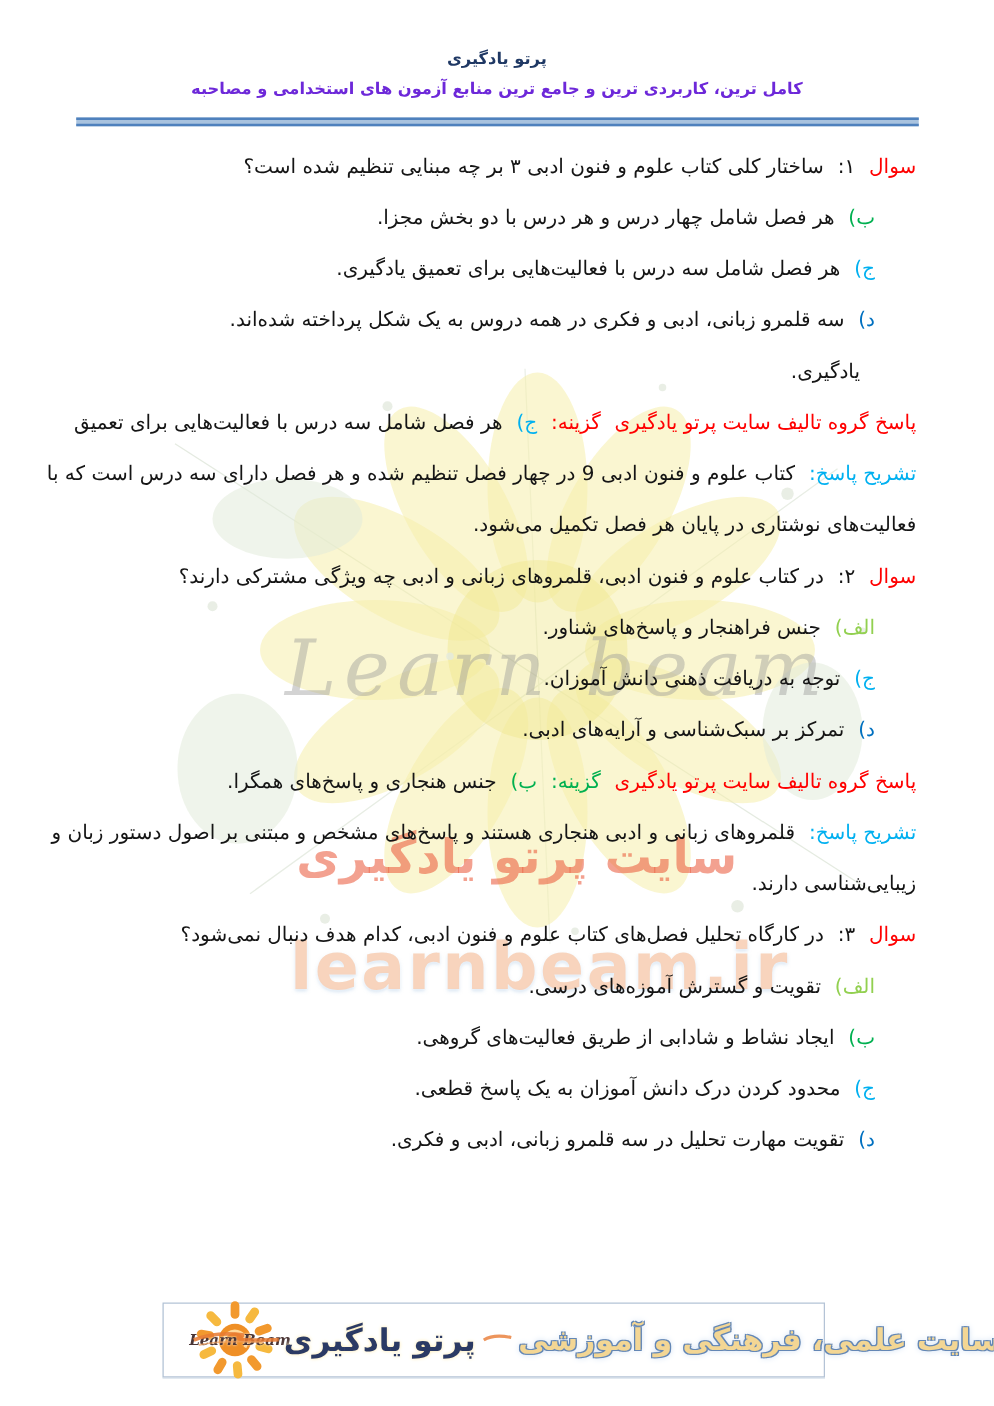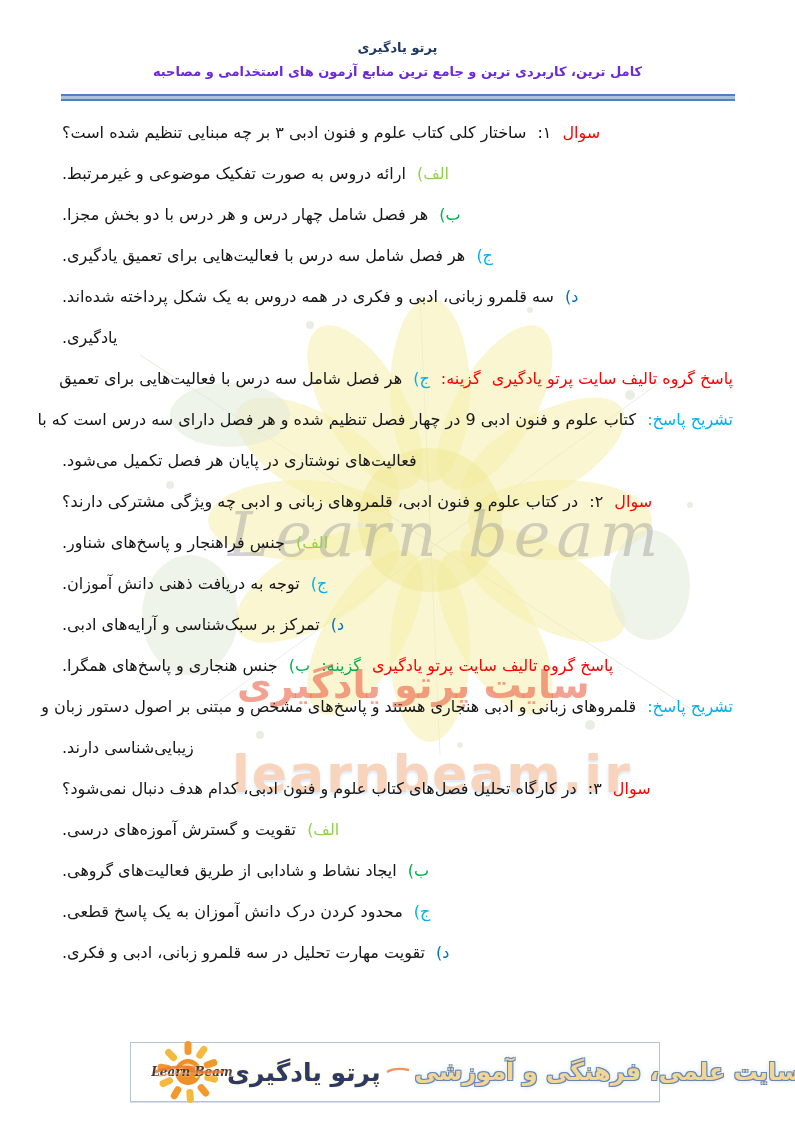--- a/index.html
+++ b/index.html
@@ -12,21 +12,21 @@
   .header{position:absolute;top:40px;left:0;right:0;text-align:center;z-index:2;}
   .header .site-title{font-size:13px;font-weight:bold;color:#1F3864;}
   .header .tagline{font-size:13px;font-weight:bold;color:#6d28d9;margin-top:9px;}
   .divider{
     position:absolute;top:94px;left:61px;right:60px;height:3px;z-index:2;
     border-top:2px solid #4f81bd;border-bottom:2px solid #4f81bd;background:#a9c3df;
   }
   
   .content{
     position:absolute;top:122px;right:62px;left:62px;z-index:2;
-    direction:rtl;text-align:left;font-size:16px;color:#151515;
+    direction:rtl;text-align:right;font-size:16px;color:#151515;
   }
   .line{height:22px;line-height:22px;margin-bottom:19px;white-space:nowrap;}
   .line > span + span{margin-right:6px;}
   .opt{padding-right:33px;}
   .cont{padding-right:45px;}
   
   .wm-script{
     position:absolute;left:228px;top:498px;z-index:1;
     font-family:"DejaVu Serif","Liberation Serif",serif;font-style:italic;
     font-size:62px;color:rgba(150,150,150,0.42);letter-spacing:6px;white-space:nowrap;
@@ -117,24 +117,20 @@
   <div class="tagline">کامل ترین، کاربردی ترین و جامع ترین منابع آزمون های استخدامی و مصاحبه</div>
 </div>
 <div class="divider"></div>
 
 <div class="content">
 
   <div class="line">
     <span style="color: rgb(255, 0, 0);">سوال</span>
     <span>۱:</span>
     <span>ساختار کلی کتاب علوم و فنون ادبی ۳ بر چه مبنایی تنظیم شده است؟</span>
-  </div>
-  <div class="line opt">
-    <span style="color: rgb(146, 208, 80);">الف)</span>
-    <span>ارائه دروس به صورت تفکیک موضوعی و غیرمرتبط.</span>
   </div>
   <div class="line opt">
     <span style="color: rgb(0, 176, 80);">ب)</span>
     <span>هر فصل شامل چهار درس و هر درس با دو بخش مجزا.</span>
   </div>
   <div class="line opt">
     <span style="color: rgb(0, 176, 240);">ج)</span>
     <span>هر فصل شامل سه درس با فعالیت‌هایی برای تعمیق یادگیری.</span>
   </div>
   <div class="line opt">

